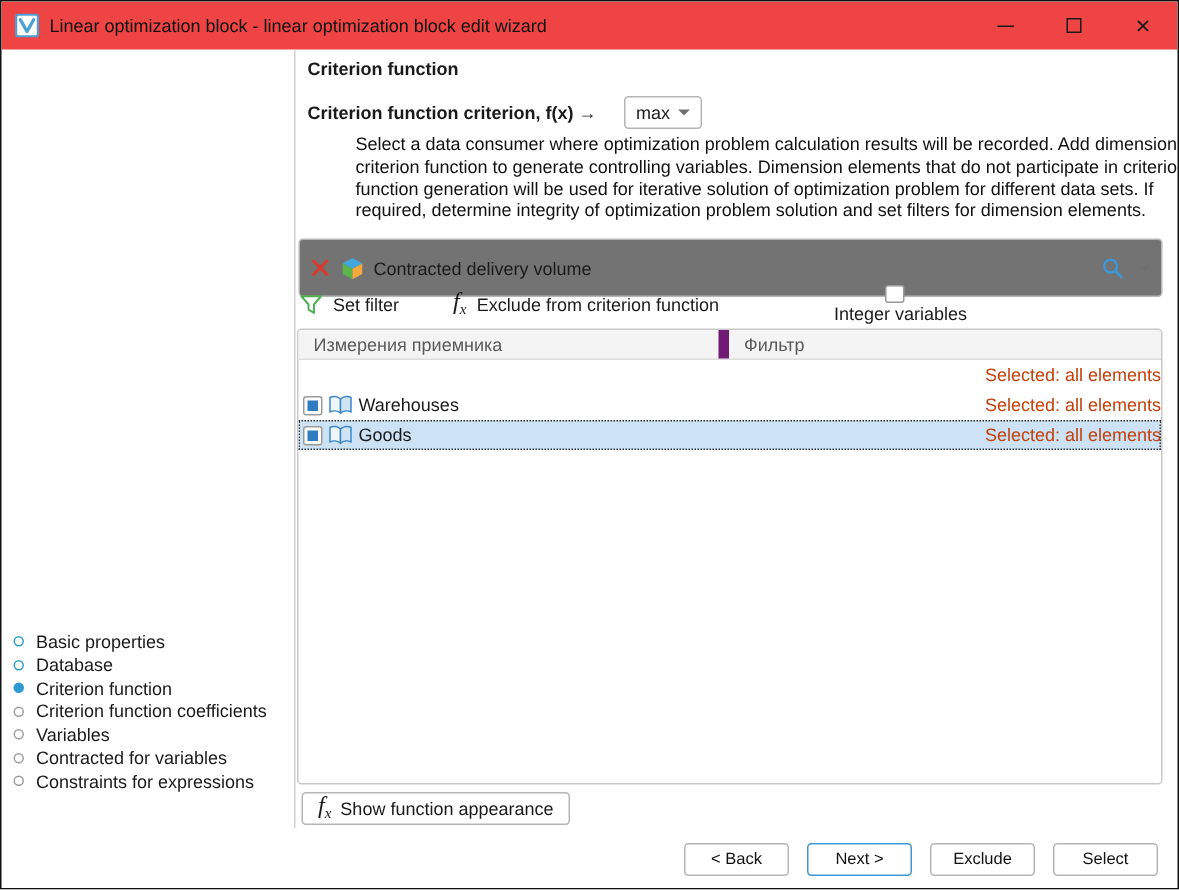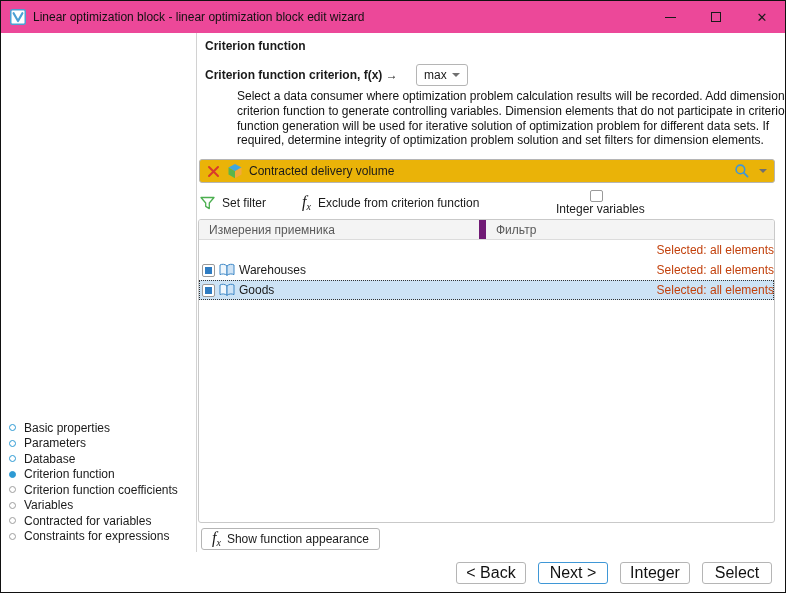--- a/index.html
+++ b/index.html
@@ -4,21 +4,21 @@
 <style>
   * { margin:0; padding:0; box-sizing:border-box; }
   html,body { background:#e8e8e8; }
   body { font-family:"Liberation Sans", sans-serif; font-size:12px; color:#1a1a1a; }
   .window{
     position:relative; width:786px; height:593px; background:#fff;
     border:1px solid #111; overflow:hidden;
   }
   
   .titlebar{ position:absolute; top:0; left:0; right:0; height:32px;
-    display:flex; align-items:center; padding-left:9px; background:#ec4899; }
+    display:flex; align-items:center; padding-left:9px; background:#ef4444; }
   .app-icon{ width:16px; height:16px; margin-right:7px; flex:0 0 auto; }
   .title-text{ flex:1; font-size:12px; color:#111; white-space:nowrap; overflow:hidden; }
   .win-btn{ width:46px; height:31px; display:flex; align-items:center; justify-content:center; cursor:default; }
   .glyph-min{ width:11px; height:0; border-top:1px solid #1a1a1a; display:block; }
   .glyph-max{ width:10px; height:10px; border:1px solid #1a1a1a; display:block; }
   .glyph-close{ font-size:13px; color:#1a1a1a; line-height:1; }
   
   .sidebar-sep{ position:absolute; left:195px; top:32px; height:519px; width:0; border-left:1px solid #d2d2d2; }
   .steps{ position:absolute; left:0; top:419px; width:195px; }
   .step{ display:flex; align-items:center; height:15.5px; padding-left:8px; }
@@ -32,22 +32,22 @@
   .section-title{ position:absolute; left:8px; top:6px; font-weight:bold; }
   .criterion-label{ position:absolute; left:8px; top:31px; height:22px; line-height:22px; font-weight:bold; }
   .criterion-select{ position:absolute; left:219px; top:31px; width:52px; height:22px;
     border:1px solid #b5b5b5; border-radius:3px; background:#fff;
     display:flex; align-items:center; padding:0 7px; cursor:default; }
   .criterion-select .val{ flex:1; }
   .arrow-down{ width:0; height:0; border-left:4px solid transparent; border-right:4px solid transparent;
     border-top:4px solid #707070; }
   .description{ position:absolute; left:8px; top:56px; width:578px; line-height:14.8px; color:#111;margin-left:32px; }
   
-  .consumer{ position:absolute; left:2px; top:126px; width:576px; height:24px;
-    border:1px solid #b5b5b5; border-radius:3px; background:#eab308;
+  .consumer{ position:absolute; left:2px; top:126px; width:576px; height:39px;
+    border:1px solid #b5b5b5; border-radius:3px; background:#737373;
     display:flex; align-items:center; padding:0 7px; }
   .icon-x{ width:13px; height:13px; flex:0 0 auto; }
   .icon-cube{ width:16px; height:16px; margin-left:7px; flex:0 0 auto; }
   .consumer-text{ margin-left:6px; flex:1; white-space:nowrap; overflow:hidden; }
   .icon-search{ width:16px; height:16px; flex:0 0 auto; margin-right:9px; }
   
   .tool-row{ position:absolute; left:0; top:157px; right:12px; height:26px; }
   .tool{ position:absolute; display:flex; align-items:center; height:26px; cursor:default; }
   .tool-setfilter{ left:3px; }
   .tool-exclude{ left:105px; }
@@ -74,21 +74,21 @@
   .t-row .checkbox{ margin:0 4px 0 0; }
   .icon-book{ width:16px; height:14px; margin-right:4px; flex:0 0 auto; }
   
   .show-func-btn{ position:absolute; left:4px; top:495px; height:22px; padding:0 10px;
     border:1px solid #b5b5b5; border-radius:3px; background:#fff;
     display:flex; align-items:center; cursor:default; }
   .show-func-btn .fx-icon{ margin-right:6px; }
   
   .btn{ position:absolute; top:561px; width:70px; height:22px; border:1px solid #b5b5b5;
     border-radius:3px; background:#fff; font-family:"Liberation Sans", sans-serif;
-    font-size:16px; color:#111; text-align:center; line-height:20px; cursor:default; }
+    font-size:11px; color:#111; text-align:center; line-height:20px; cursor:default; }
   .btn-back{ left:455px; }
   .btn-next{ left:537px; border-color:#3f97d6; }
   .btn-finish{ left:619px; }
   .btn-cancel{ left:701px; }
 </style>
 </head>
 <body>
 
 <div class="window">
 
@@ -110,24 +110,20 @@
       <span class="glyph-close">✕</span>
     </div>
   </div>
 
   <div class="sidebar-sep"></div>
 
   <div class="steps">
     <div class="step done">
       <span class="bullet"></span>
       <span class="step-label">Basic properties</span>
-    </div>
-    <div class="step done">
-      <span class="bullet"></span>
-      <span class="step-label">Parameters</span>
     </div>
     <div class="step done">
       <span class="bullet"></span>
       <span class="step-label">Database</span>
     </div>
     <div class="step current">
       <span class="bullet"></span>
       <span class="step-label">Criterion function</span>
     </div>
     <div class="step future">
@@ -244,16 +240,16 @@
 
     <div class="show-func-btn">
       <span class="fx-icon"><span class="f">f</span><span class="x">x</span></span>
       <span>Show function appearance</span>
     </div>
 
   </div>
 
   <button class="btn btn-back">&lt; Back</button>
   <button class="btn btn-next">Next &gt;</button>
-  <button class="btn btn-finish">Integer</button>
+  <button class="btn btn-finish">Exclude</button>
   <button class="btn btn-cancel">Select</button>
 
 </div>
 
 </body></html>

